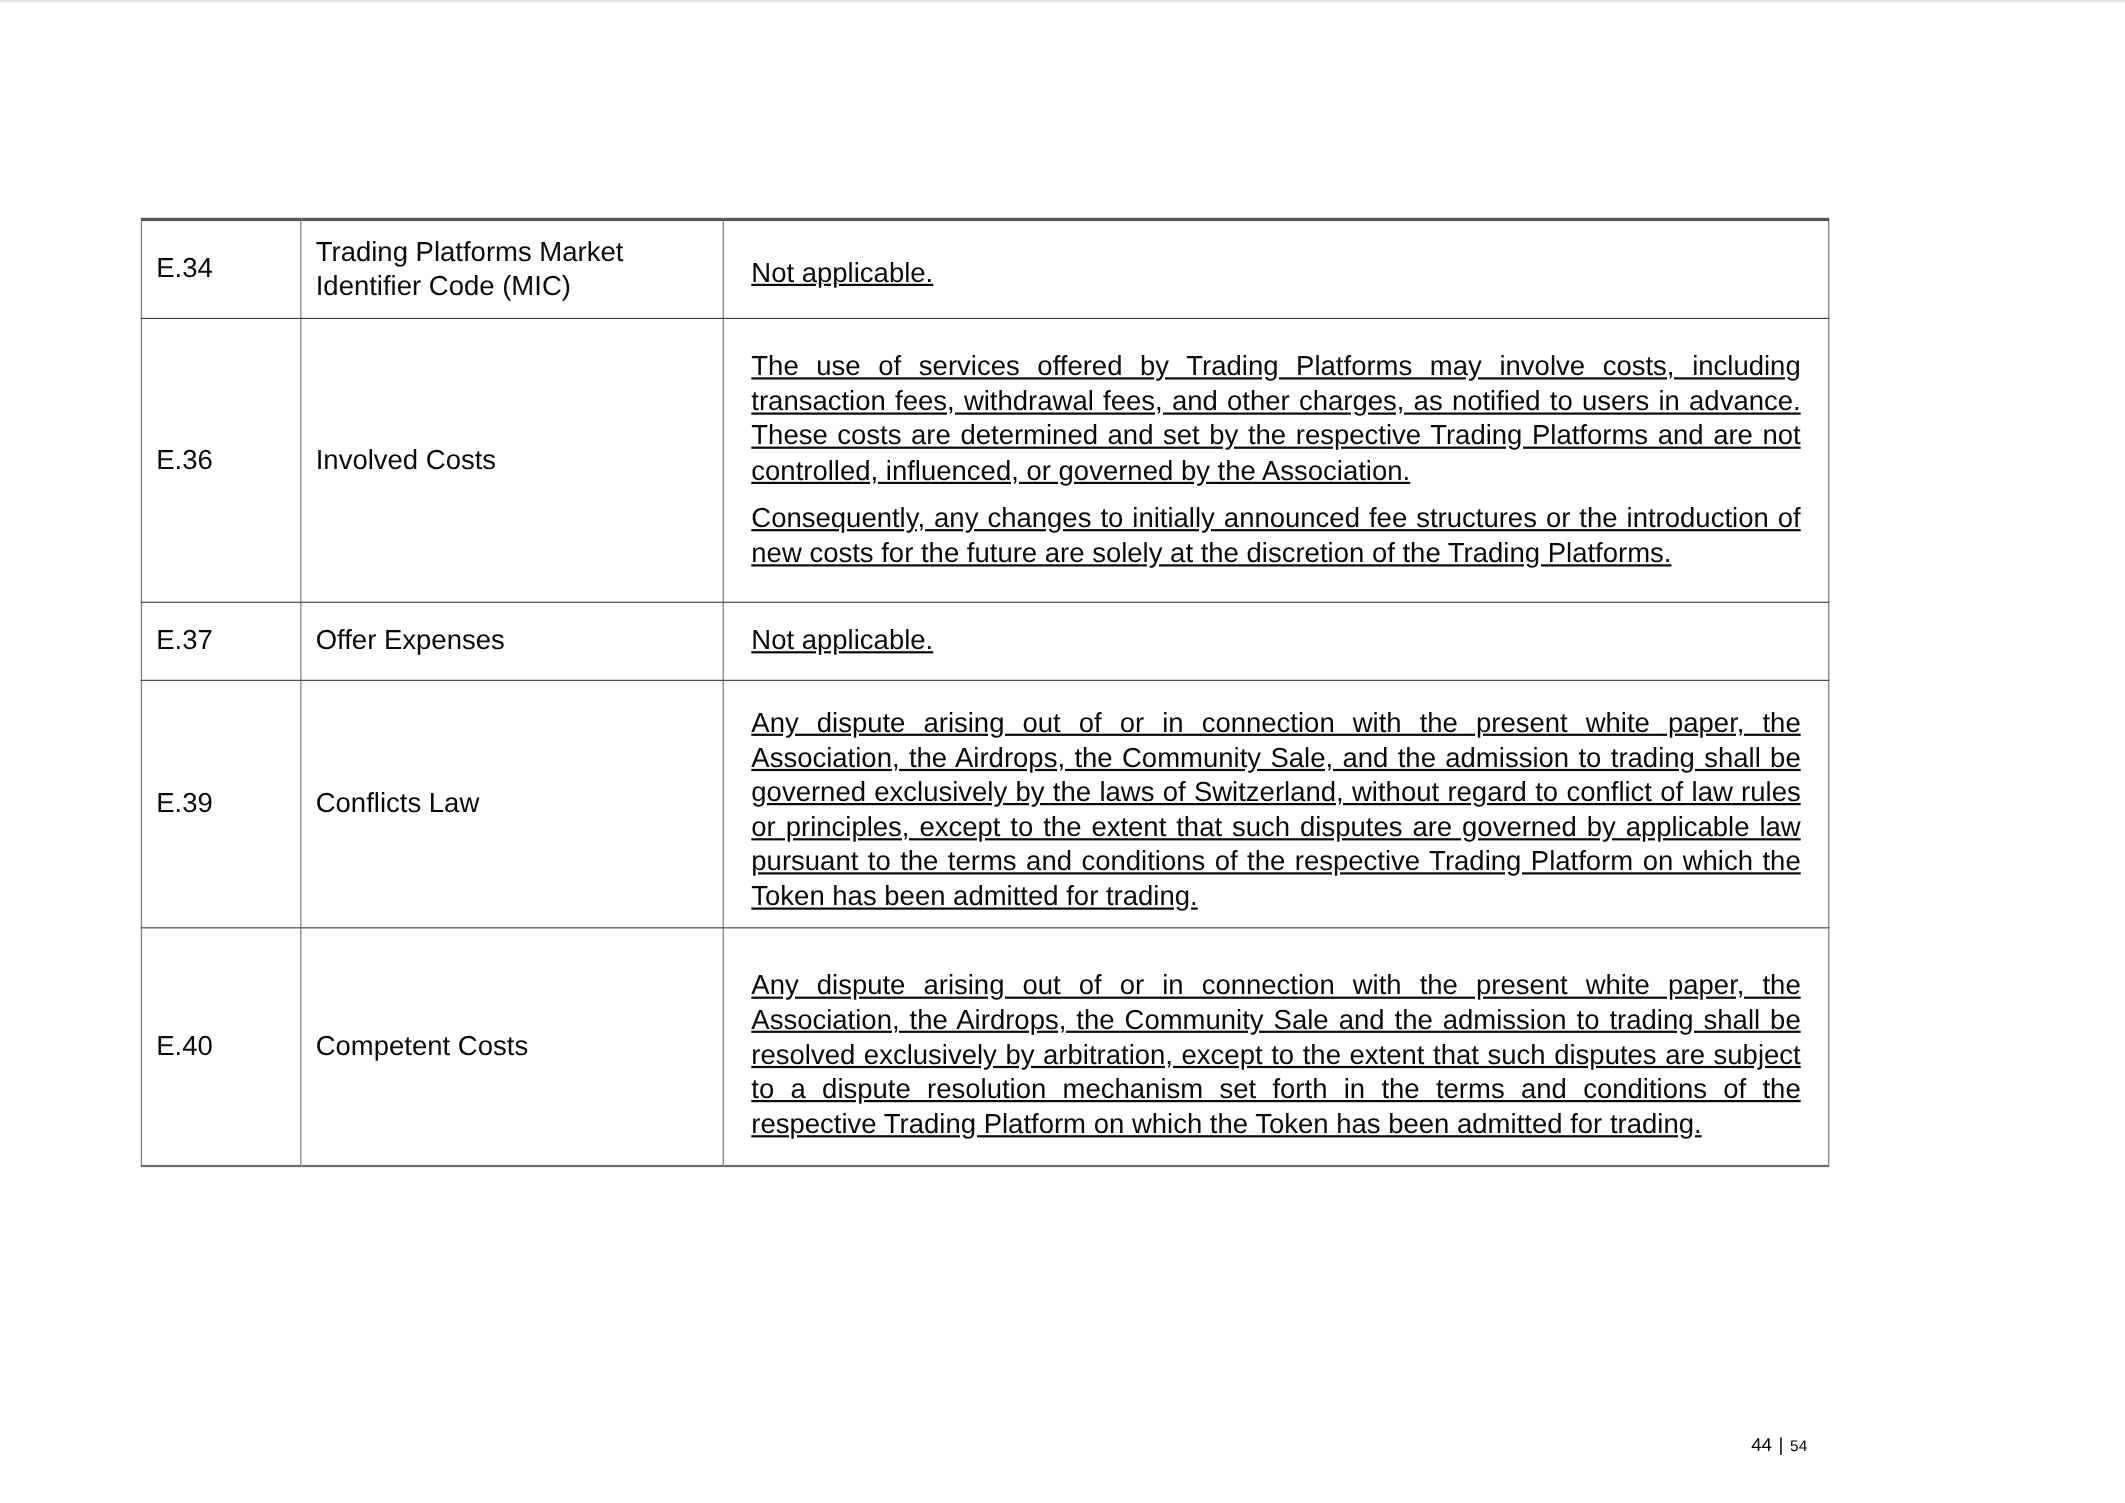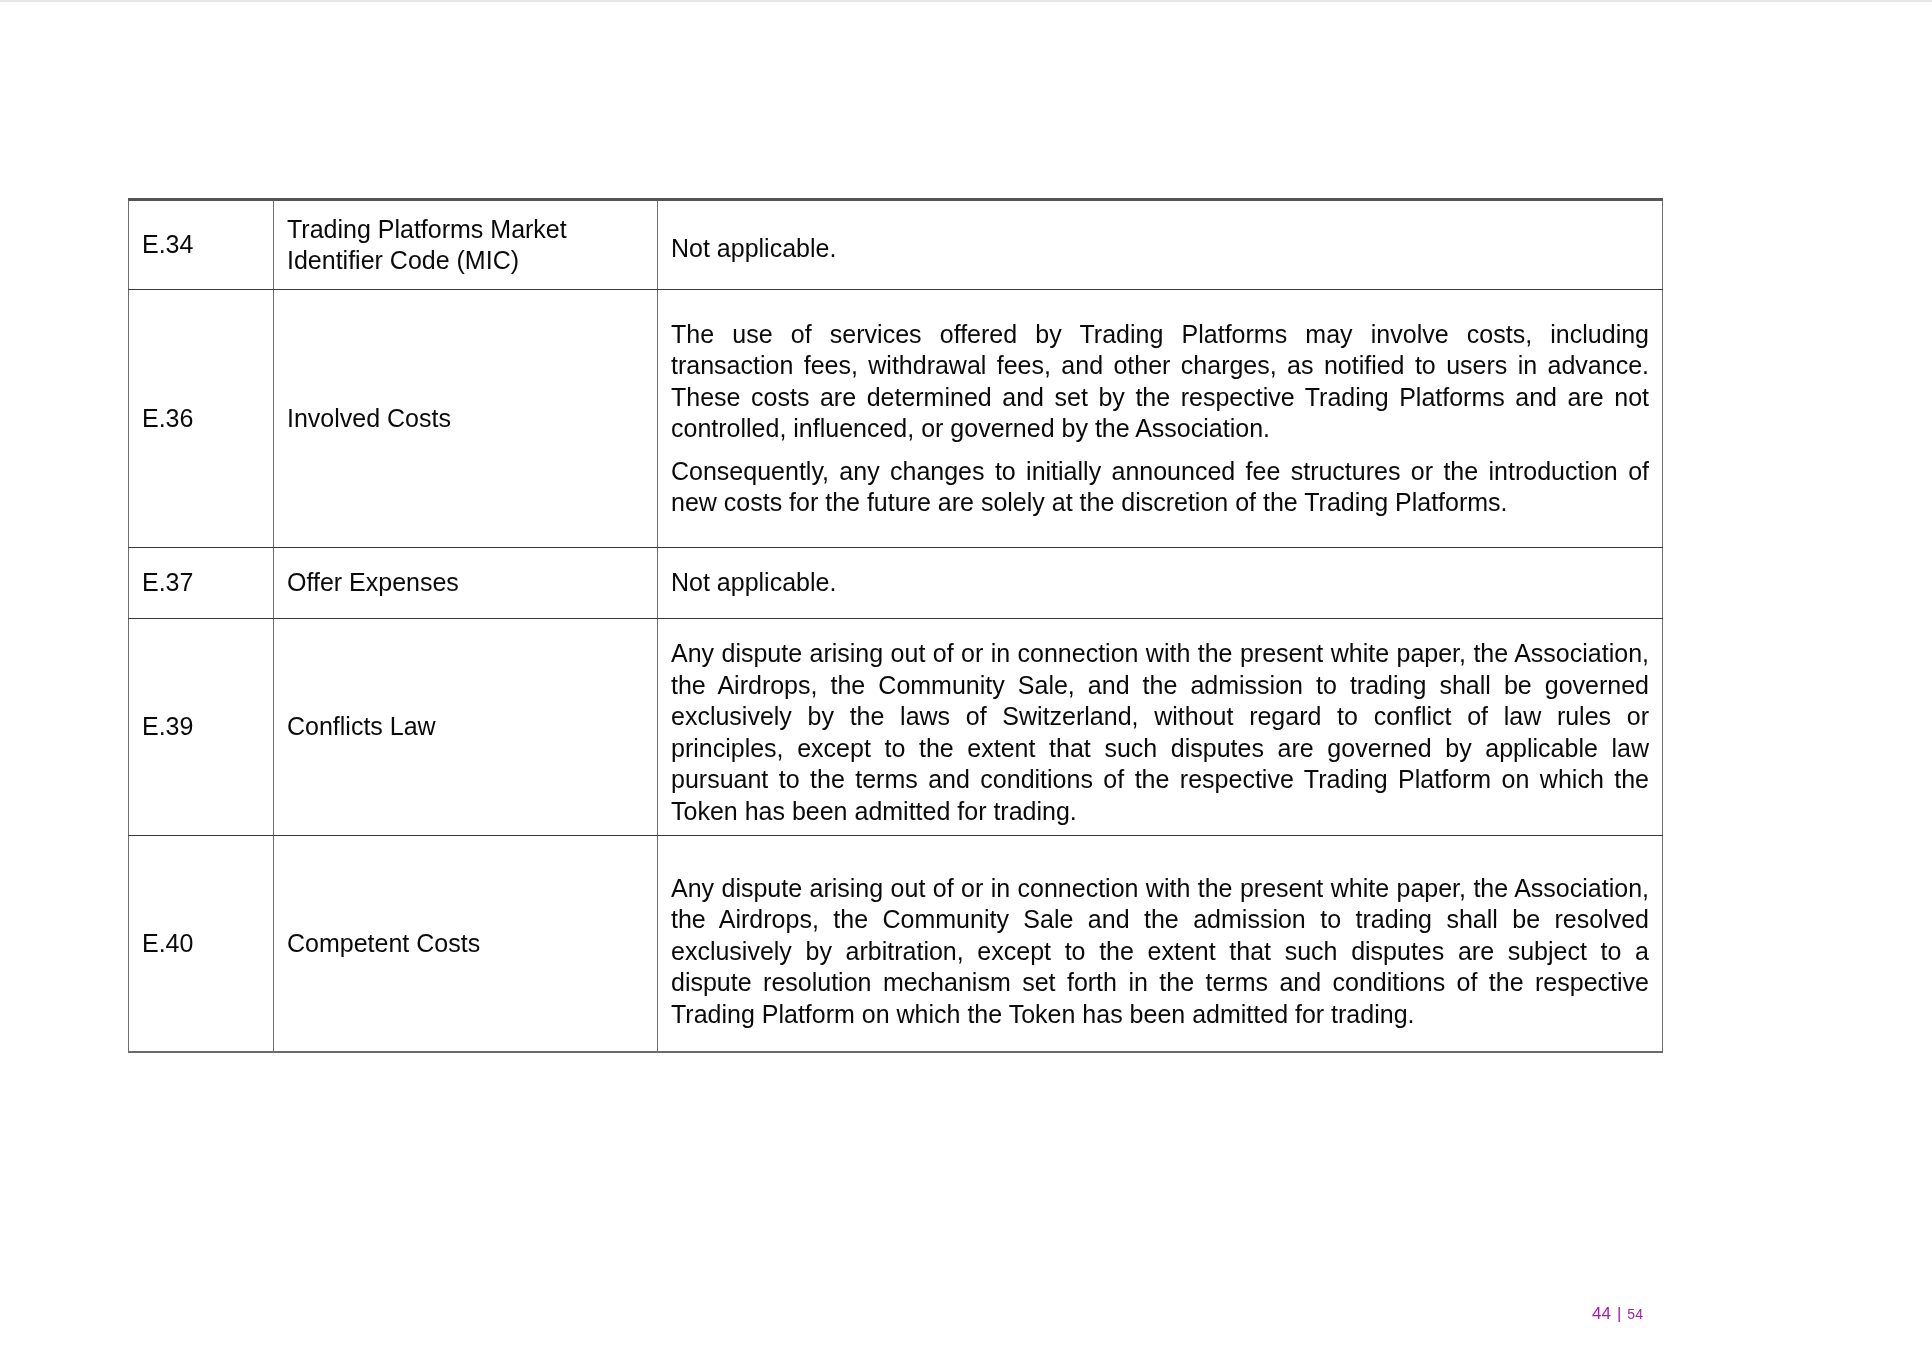--- a/index.html
+++ b/index.html
@@ -19,24 +19,24 @@
     border-left: 1.5px solid #6e6e6e; border-right: 1.5px solid #6e6e6e;
     border-top: 1.5px solid #3a3a3a; border-bottom: 1.5px solid #3a3a3a;
     padding: 0 13px; vertical-align: middle; box-sizing: border-box;
   }
   table.sheet tr:first-child td { border-top: 3px solid #555; }
   table.sheet tr:last-child td { border-bottom: 2.5px solid #6a6a6a; }
   td.c-id { width: 145px; padding-left: 14px; }
   td.c-label { width: 384px; padding-left: 14px; }
   td.c-body { width: 1005px; padding-left: 14px; padding-right: 13px; text-align: justify; }
   td.top { vertical-align: top; }
-  .body-p { margin: 0; }
+  .body-p { margin: 12px; text-decoration: underline; }
   .body-p + .body-p { margin-top: 11px; }
   .page-number {
-    position: absolute; left: 1592px; top: 1288px; font-size: 17px; color: #a21caf;
+    position: absolute; left: 1592px; top: 1288px; font-size: 17px; color: #000000;
     white-space: nowrap;
   }
   .page-number .sep { margin: 0 6px; }
   .page-number .total { font-size: 14px; }
 </style>
 </head>
 <body>
 
 <div class="top-strip"></div>
 

